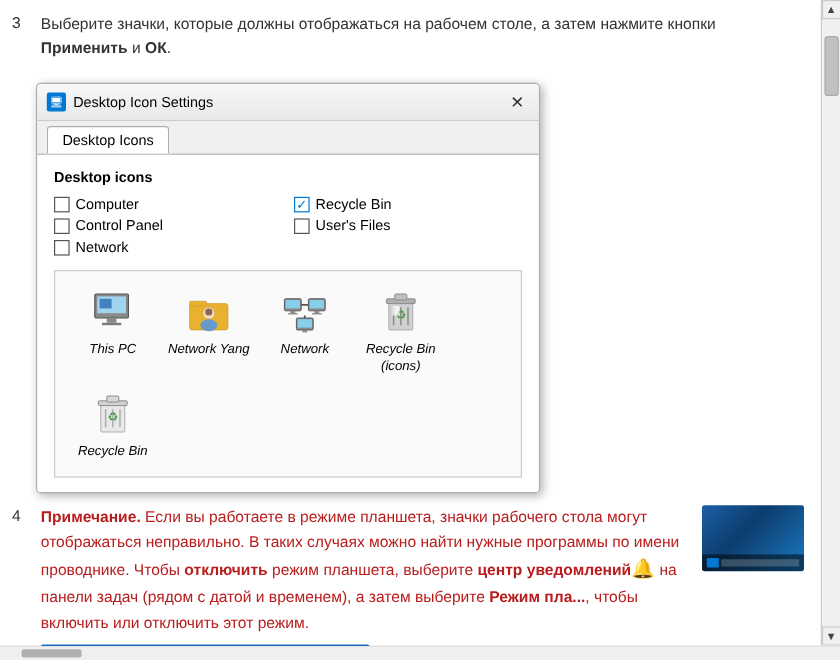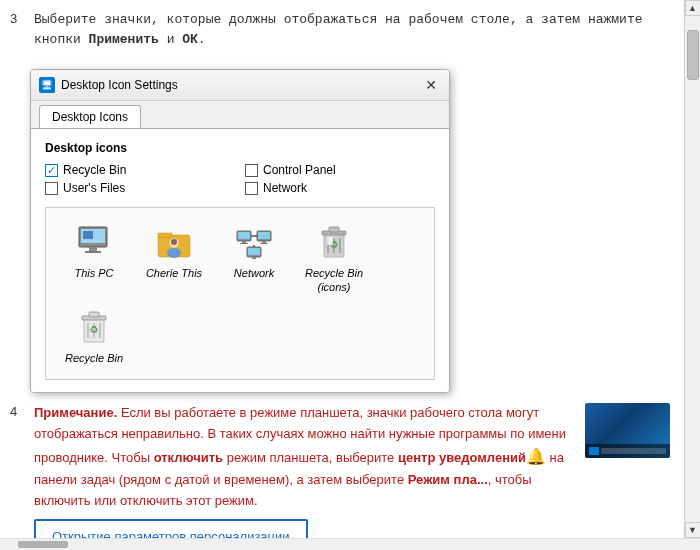--- a/index.html
+++ b/index.html
@@ -23,21 +23,20 @@
       font-size: 13px;
       color: #333;
       min-width: 16px;
       padding-top: 1px;
     }
 
     .step-text {
       font-size: 13px;
       color: #333;
       line-height: 1.5;
-      font-family: Liberation Mono, monospace;
     }
 
     .step-text b {
       font-weight: bold;
     }
 
     
     .dialog-wrapper {
       margin: 8px 0 10px 20px;
       display: inline-block;
@@ -355,20 +354,24 @@
 
           <div class="dialog-tabs">
             <div class="dialog-tab">Desktop Icons</div>
           </div>
 
           <div class="dialog-body">
             <div class="section-label">Desktop icons</div>
 
             <div class="checkboxes-grid">
 
+              <div class="checkbox-item">
+                <div class="cb-box"></div>
+                <span>Computer</span>
+              </div>
 
               <div class="checkbox-item">
                 <div class="cb-box checked">
                   <span class="cb-check">✓</span>
                 </div>
                 <span>Recycle Bin</span>
               </div>
 
               <div class="checkbox-item">
                 <div class="cb-box"></div>
@@ -407,21 +410,21 @@
                     <svg width="38" height="38" viewBox="0 0 38 38">
 
                       <rect x="3" y="12" width="32" height="22" rx="2" fill="#e8b230" stroke="#c89020" stroke-width="0.5"></rect>
                       <rect x="3" y="10" width="14" height="4" rx="1" fill="#e8b230" stroke="#c89020" stroke-width="0.5"></rect>
 
                       <circle cx="19" cy="20" r="5" fill="#f5deb3" stroke="#cca060" stroke-width="0.5"></circle>
                       <ellipse cx="19" cy="30" rx="7" ry="5" fill="#6699cc"></ellipse>
                       <circle cx="19" cy="19" r="3" fill="#8b6555"></circle>
                     </svg>
                   </div>
-                  <span class="icon-label">Cherie This</span>
+                  <span class="icon-label">Network Yang</span>
                 </div>
 
                 <div class="icon-item">
                   <div class="icon-img">
                     <svg width="38" height="38" viewBox="0 0 38 38">
 
                       <rect x="2" y="8" width="14" height="10" rx="1" fill="#8a8a8a" stroke="#555" stroke-width="0.8"></rect>
                       <rect x="3" y="9" width="12" height="7" fill="#87ceeb"></rect>
                       <rect x="7" y="18" width="4" height="2" fill="#8a8a8a"></rect>
                       <rect x="5" y="20" width="8" height="1" fill="#7a7a7a"></rect>

